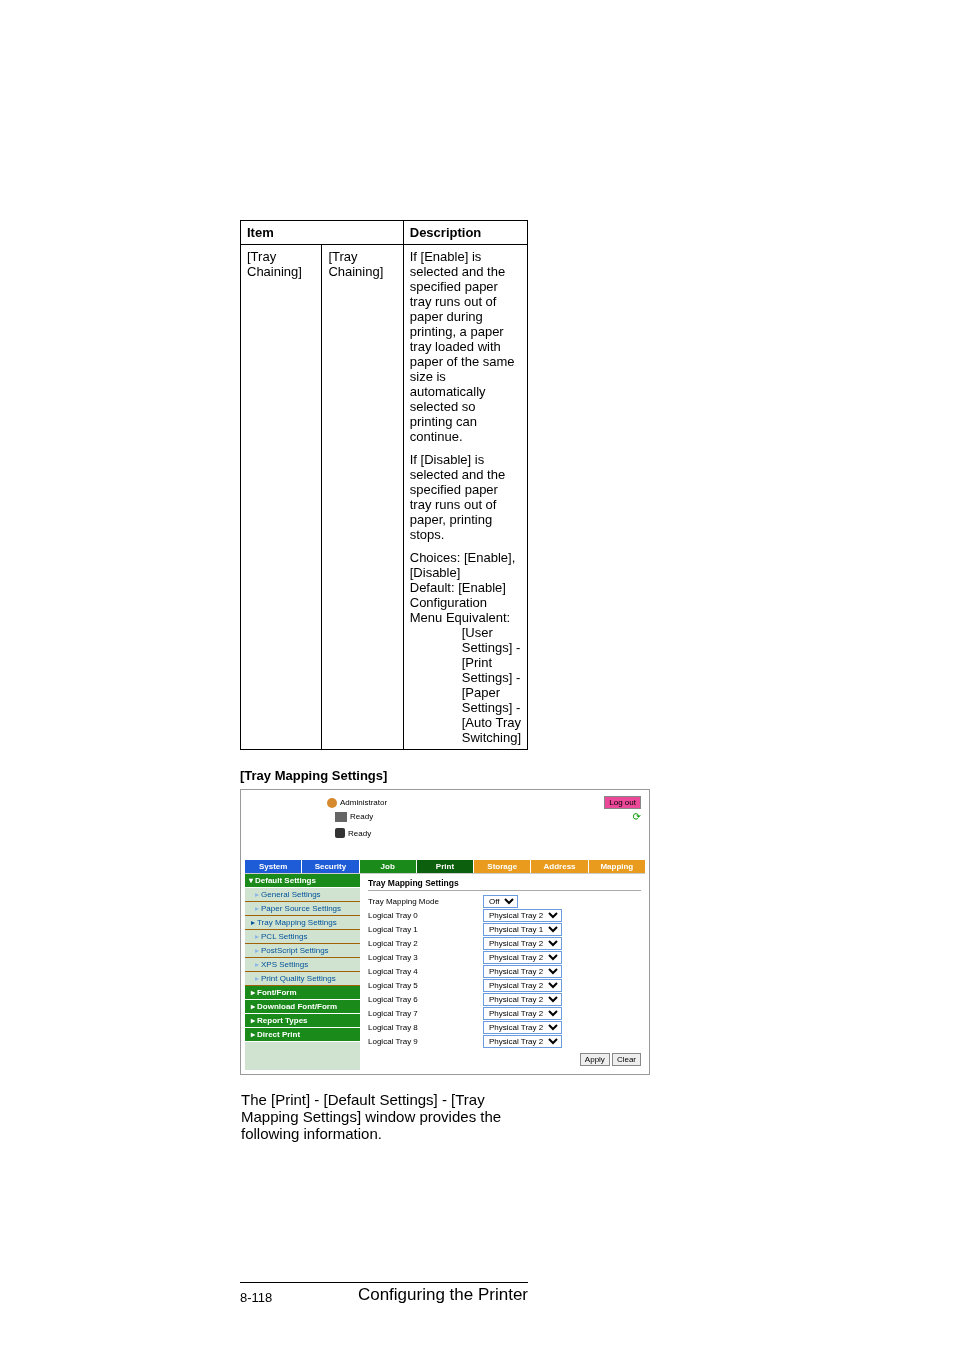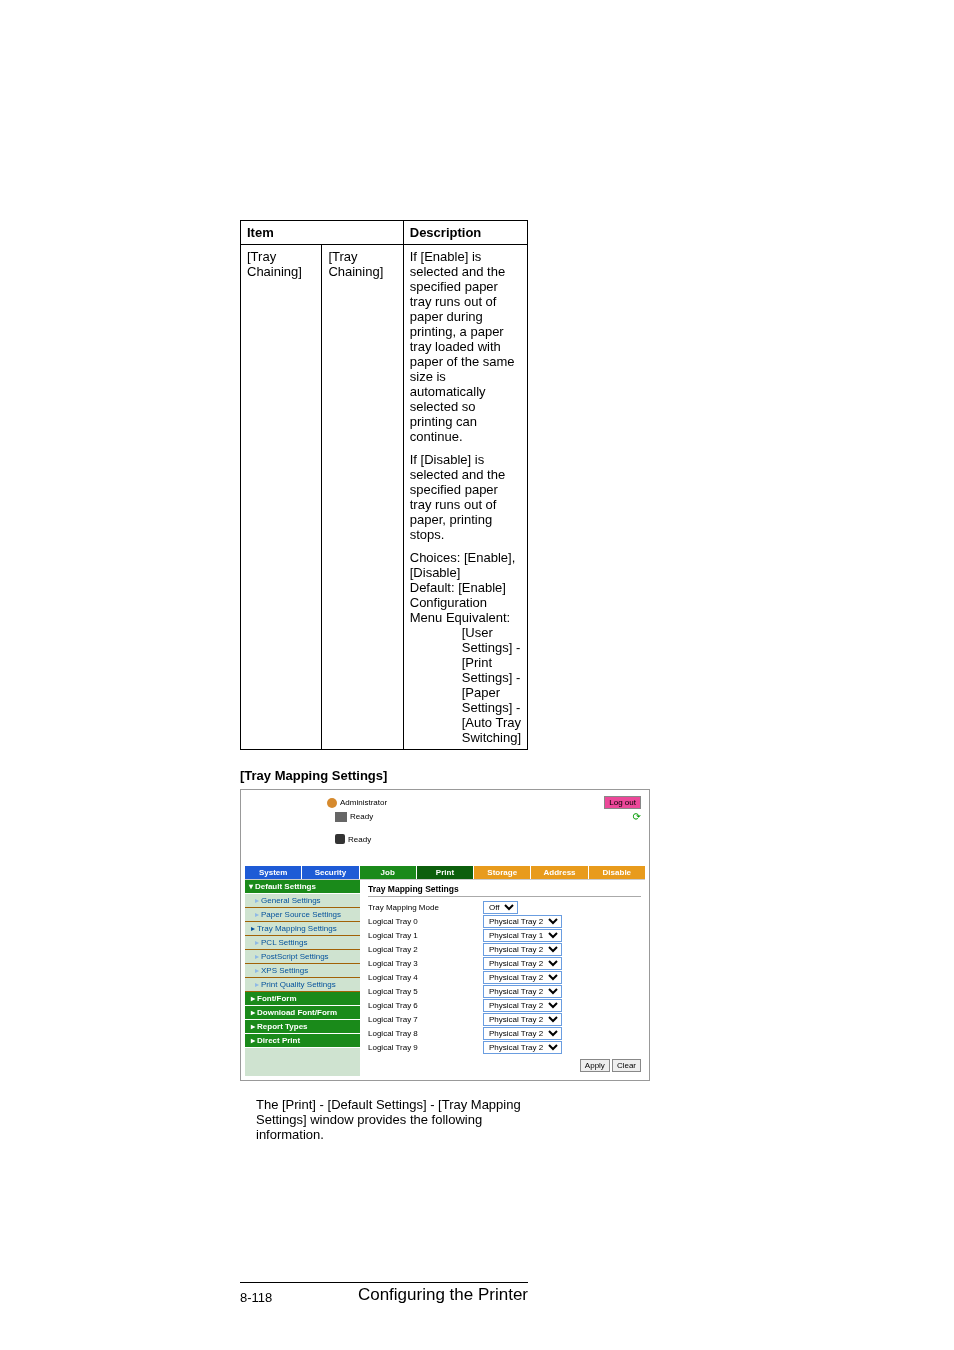--- a/index.html
+++ b/index.html
@@ -50,21 +50,21 @@
     font-size: 8px;
     font-family: Arial, sans-serif;
   }
   .ui-top {
     display: flex;
     align-items: center;
     justify-content: space-between;
     padding: 2px 4px 0;
   }
   .ui-top .left { display: flex; align-items: center; gap: 3px; }
-  .ui-status { display:flex; flex-direction:column; gap:12px; padding:2px 4px 4px 90px; }
+  .ui-status { display:flex; flex-direction:column; gap:6px; padding:2px 4px 4px 90px; }
   .ui-status .row { display:flex; align-items:center; gap:3px; }
   .btn-logout {
     border: 1px solid #888;
     padding: 1px 4px;
     font-size: 8px;
     background: #ec4899;
   }
   .refresh-icon { color: #090; font-size: 10px;}
   .ui-tabs {
     display: flex;
@@ -159,22 +159,22 @@
     margin-left: 2px;
   }
   .admin-icon{
     width:10px;height:10px;display:inline-block;
     background:#d68a2e;border-radius:50%;
   }
   .printer-icon{ width:12px;height:10px;display:inline-block;background:#666;}
   .toner-icon{ width:10px;height:10px;display:inline-block;background:#333;border-radius:2px;}
 
   .body-text {
-    font-size: 13px;
-    margin: 16px 0 0 16px;
+    font-size: 15px;
+    margin: 16px 0 0 1px;
   }
 
   .footer {
     margin-top: 140px;
     border-top: 1px solid #000;
     display: flex;
     justify-content: space-between;
     align-items: flex-end;
     font-size: 14px;
     padding-top: 2px;
@@ -239,21 +239,21 @@
           <span>Ready</span>
         </div>
     </div>
     <div class="ui-tabs">
       <div class="tab blue">System</div>
       <div class="tab blue">Security</div>
       <div class="tab green">Job</div>
       <div class="tab active-green">Print</div>
       <div class="tab orange">Storage</div>
       <div class="tab orange">Address</div>
-      <div class="tab orange">Disable</div>
+      <div class="tab orange">Mapping</div>
     </div>
     <div class="ui-body">
       <div class="side-nav">
         <div class="nav-head">
             <span>▾</span>
             <span>Default Settings</span>
           </div>
         <div class="nav-item non">General Settings</div>
         <div class="nav-item non">Paper Source Settings</div>
         <div class="nav-item selected" style="padding-left:6px;">Tray Mapping Settings</div>

